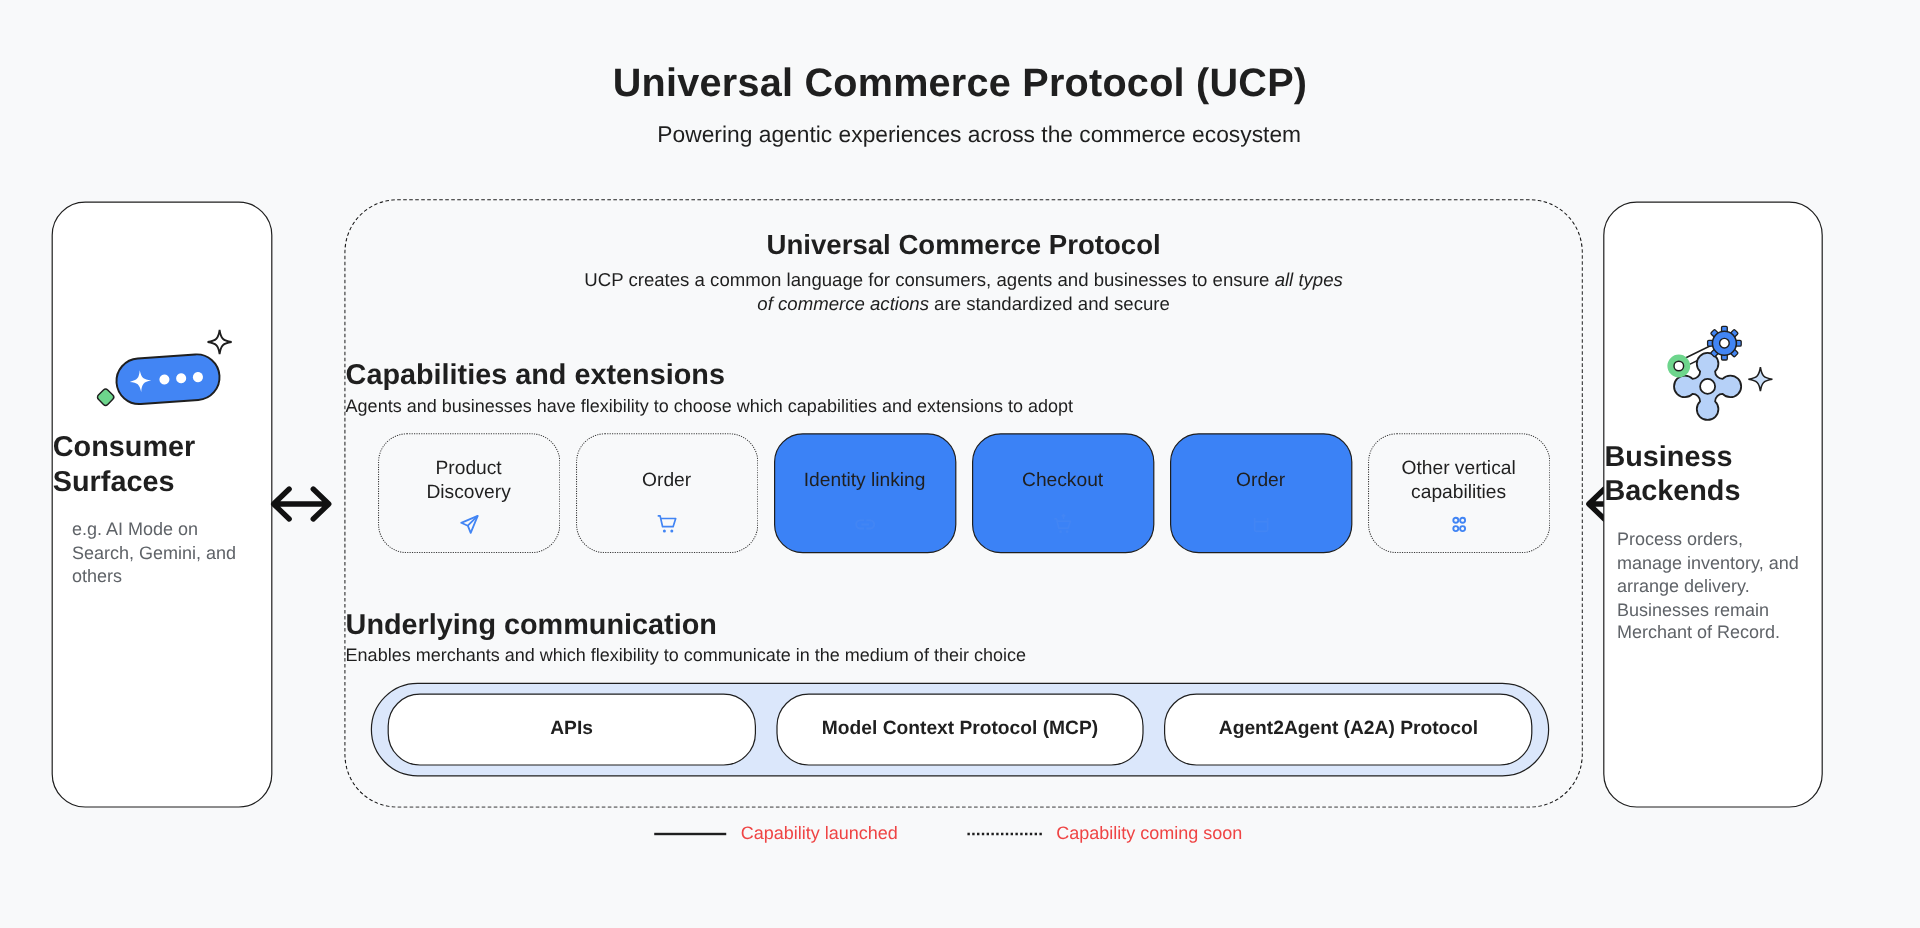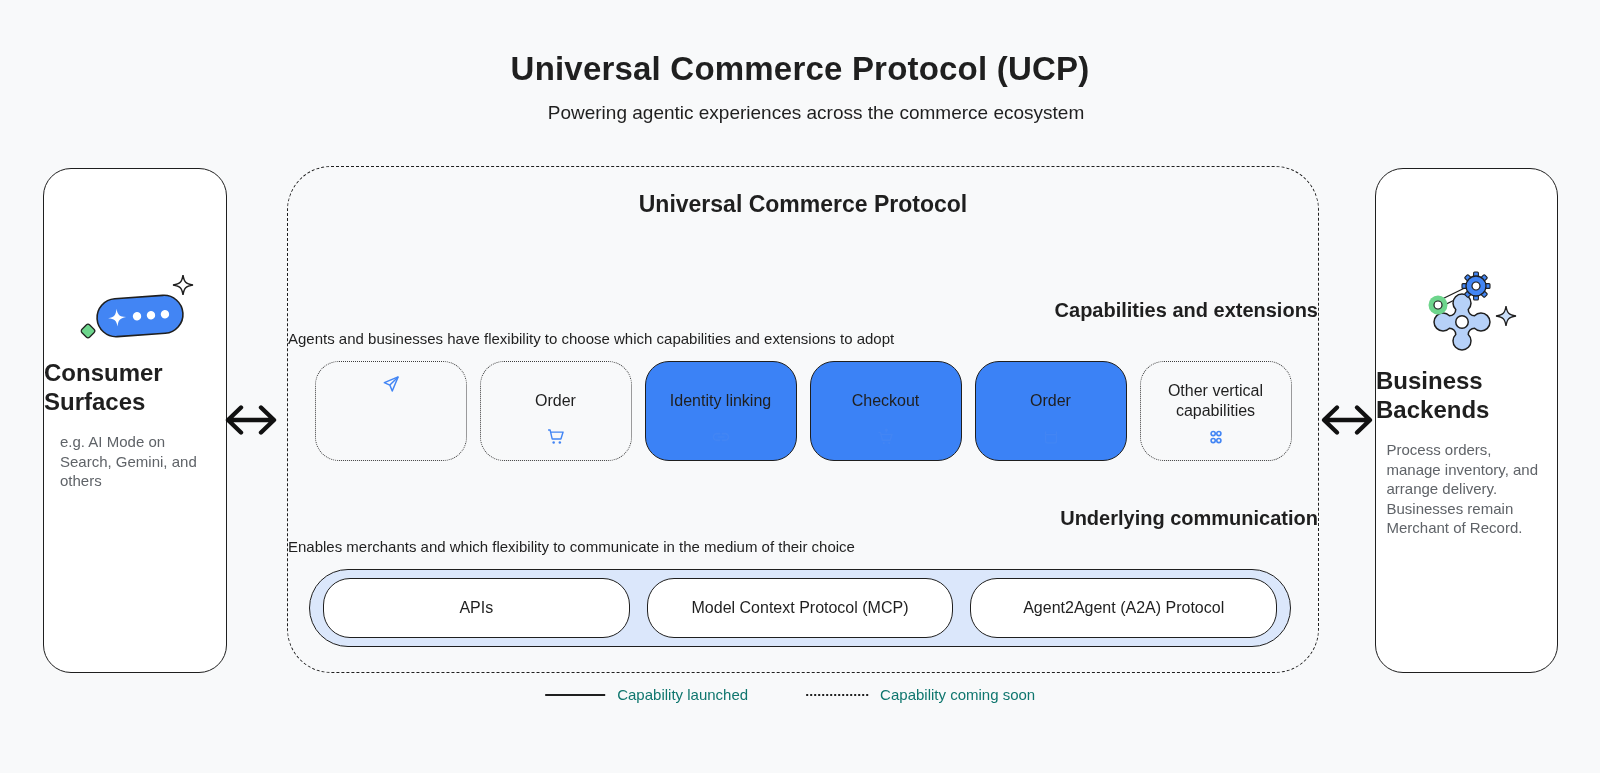--- a/index.html
+++ b/index.html
@@ -9,68 +9,68 @@
   
   .page-title{position:absolute;left:0;top:50px;width:1600px;text-align:center;
     font-size:33px;font-weight:600;letter-spacing:.2px;margin:0;}
   .page-subtitle{position:absolute;left:16px;top:102px;width:1600px;text-align:center;
     font-size:19px;font-weight:400;margin:0;}
 
   
   .side-box{position:absolute;top:168px;height:505px;background:#fff;
     border:1.5px solid #1f1f1f;border-radius:28px;box-sizing:border-box;}
   .side-box.left{left:43px;width:184px;}
-  .side-box.right{left:1375px;width:183px;}
+  .side-box.right{left:1336px;width:183px;}
   .side-title{font-size:24px;line-height:29px;font-weight:600;margin:14px 0 0 0;}
   .side-desc{font-size:15px;line-height:19.5px;color:#5f6368;margin:16px auto 0 auto;}
   .side-box.left .side-desc{width:150px;}
   .side-box.right .side-desc{width:160px;}
   .side-icon{display:block;margin:0 auto;}
   .side-box.left .side-icon{margin-top:103px;}
   .side-box.right .side-icon{margin-top:95px;}
 
   .arrow{position:absolute;top:402px;}
   .arrow.left{left:223px;}
   .arrow.right{left:1319px;}
 
   
   .ucp-box{position:absolute;left:287px;top:166px;width:1032px;height:507px;
     border:1.5px dashed #1f1f1f;border-radius:44px;box-sizing:border-box;}
   .ucp-title{position:absolute;top:24px;left:0;width:100%;text-align:center;
     font-size:23px;font-weight:600;margin:0;}
   .ucp-desc{position:absolute;top:57px;left:50%;transform:translateX(-50%);width:640px;
     text-align:center;font-size:15.5px;line-height:20px;margin:0;}
-  .section-title{position:absolute;left:0;width:100%;text-align:right;
-    font-size:20px;font-weight:600;margin:0;}
+  .section-title{position:absolute;left:0;width:100%;text-align:left;
+    font-size:24px;font-weight:600;margin:0;}
   .section-sub{position:absolute;left:0;width:100%;text-align:left;
     font-size:15px;margin:0;}
   .cap-title{top:132px;} .cap-sub{top:163px;}
   .uc-title{top:340px;} .uc-sub{top:371px;}
 
   
   .cap-row{position:absolute;top:194px;left:0;width:100%;display:flex;
     justify-content:center;gap:13px;}
   .cap-box{width:152px;height:100px;border-radius:24px;box-sizing:border-box;
     display:flex;flex-direction:column;align-items:center;padding:12px 8px 13px 8px;}
   .cap-box.solid{border:1.7px solid #1f1f1f;background:#3b82f6;}
   .cap-box.dotted{border:1.8px dotted #3c3c3c;background:transparent;}
   .cap-label{flex:1;display:flex;align-items:center;justify-content:center;
     max-width:120px;text-align:center;font-size:16px;line-height:20px;}
   .cap-icon{flex:0 0 auto;}
 
   
   .proto-bar{position:absolute;top:402px;left:21px;width:982px;height:78px;
     background:#dbe7fb;border:1.4px solid #1f1f1f;border-radius:39px;box-sizing:border-box;
-    display:flex;gap:17px;padding:8px 13px;}
+    display:flex;gap:17px;padding:8px 13px;font-weight:bold;}
   .proto-pill{flex:1;background:#fff;border:1.6px solid #1f1f1f;border-radius:27px;
     display:flex;align-items:center;justify-content:center;font-size:16px;}
 
   
   .legend{position:absolute;top:686px;left:50%;transform:translateX(-52%);
-    display:flex;align-items:center;white-space:nowrap;font-size:15px;color:#0f766e;}
+    display:flex;align-items:center;white-space:nowrap;font-size:15px;color:#ef4444;}
   .legend-line{display:inline-block;height:0;}
   .legend-line.solid{width:60px;border-top:2px solid #1f1f1f;margin-right:12px;}
   .legend-line.dotted{width:62px;border-top:2px dotted #1f1f1f;margin:0 12px 0 58px;}
 </style>
 </head>
 <body>
 
 <div class="stage">
 
   <h1 class="page-title">Universal Commerce Protocol (UCP)</h1>
@@ -91,27 +91,29 @@
     <h2 class="side-title">Consumer Surfaces</h2>
     <p class="side-desc">e.g. AI Mode on Search, Gemini, and others</p>
   </section>
 
   <svg class="arrow left" width="56" height="36" viewBox="0 0 56 36">
     <path d="M6 18 H50 M18 5.5 L5 18 L18 30.5 M38 5.5 L51 18 L38 30.5" fill="none" stroke="#111" stroke-width="4.4" stroke-linecap="round" stroke-linejoin="round"></path>
   </svg>
 
   <section class="ucp-box">
     <h2 class="ucp-title">Universal Commerce Protocol</h2>
+    <p class="ucp-desc"><span>UCP creates a common language for consumers, agents and businesses to ensure </span><em>all types of commerce actions</em><span> are standardized and secure</span></p>
 
     <h3 class="section-title cap-title">Capabilities and extensions</h3>
     <p class="section-sub cap-sub">Agents and businesses have flexibility to choose which capabilities and extensions to adopt</p>
 
     <div class="cap-row">
 
       <div class="cap-box dotted">
+        <span class="cap-label">Product Discovery</span>
         <svg class="cap-icon" width="20" height="20" viewBox="0 0 24 24">
           <g fill="none" stroke="#4285f4" stroke-width="1.8" stroke-linejoin="round">
             <path d="M20.5 3.5 L4 10.4 l6.6 2.9 L13.5 20.5 Z"></path>
             <path d="M10.6 13.3 L20.5 3.5"></path>
           </g>
         </svg>
       </div>
 
       <div class="cap-box dotted">
         <span class="cap-label">Order</span>

